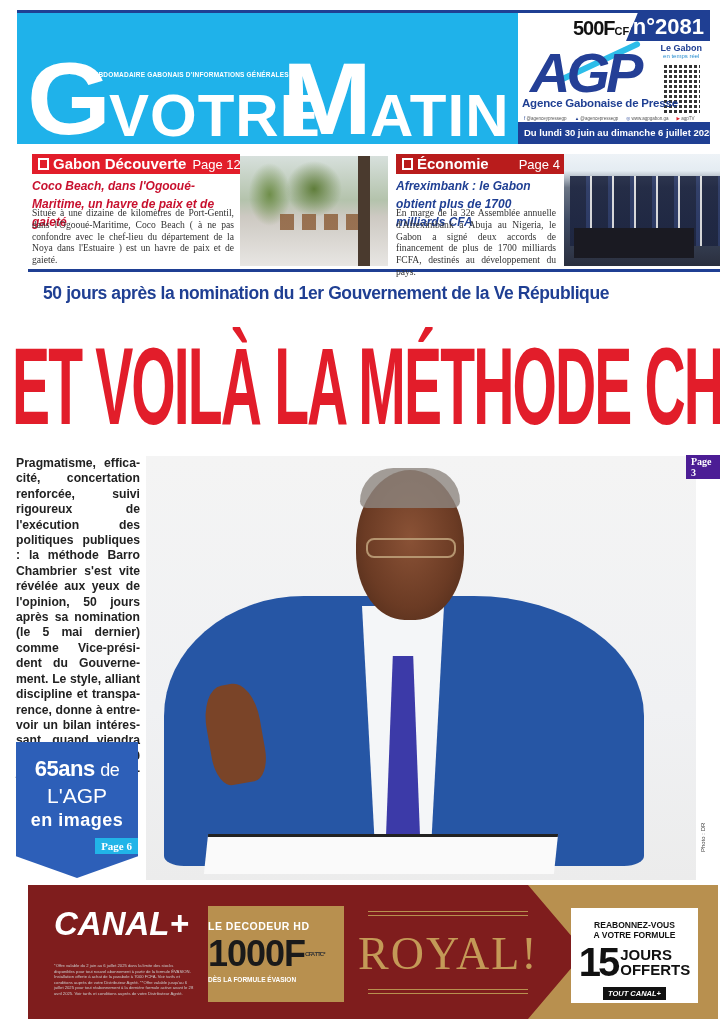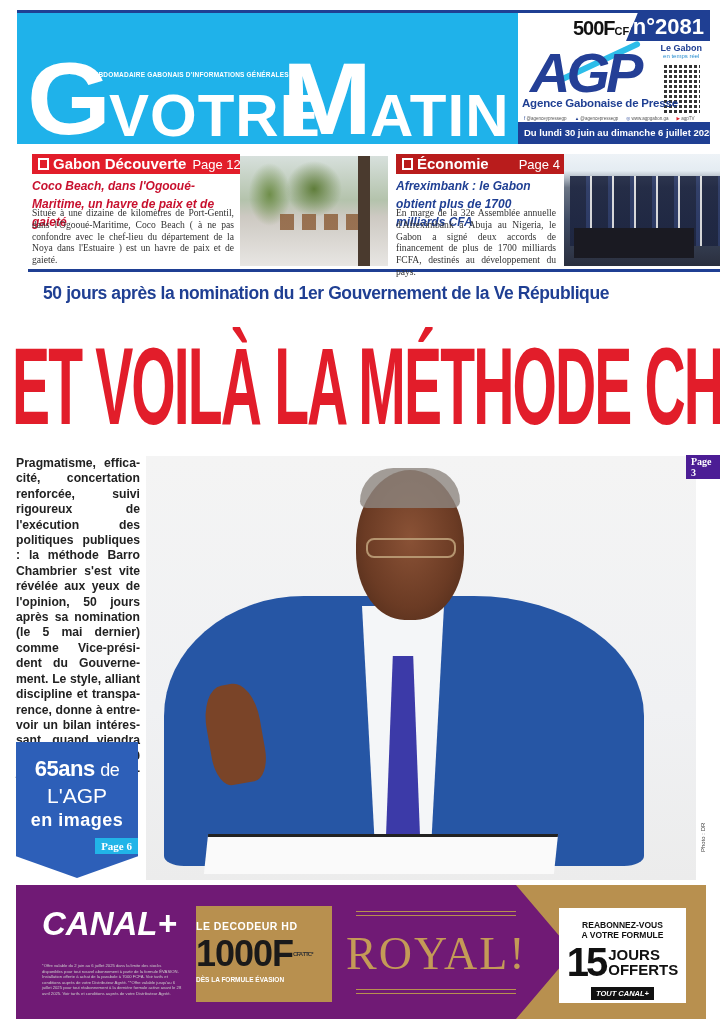--- a/index.html
+++ b/index.html
@@ -88,21 +88,21 @@
 
   
   .badge { position: absolute; left: 16px; top: 742px; width: 122px; height: 136px; background: #2d5fb8; clip-path: polygon(0 0, 100% 0, 100% 84%, 50% 100%, 0 84%); color: #fff; text-align: center; }
   .badge .l1 { position: absolute; left: 0; width: 100%; top: 14px; font-size: 22px; font-weight: 700; letter-spacing: -0.5px; }
   .badge .l1 span { font-size: 18px; font-weight: 400; }
   .badge .l2 { position: absolute; left: 0; width: 100%; top: 42px; font-size: 21px; font-weight: 400; }
   .badge .l3 { position: absolute; left: 0; width: 100%; top: 68px; font-size: 18px; font-weight: 700; letter-spacing: 0.5px; }
   .badge .pg { position: absolute; right: 0; top: 96px; background: #21b4e8; color: #fff; font-family: "Liberation Serif", serif; font-size: 11px; font-weight: 700; padding: 2px 6px; }
 
   
-  .ad { position: absolute; left: 16px; top: 885px; width: 690px; height: 134px; background: #701a75; overflow: hidden; padding-left: 26px; }
+  .ad { position: absolute; left: 28px; top: 885px; width: 690px; height: 134px; background: #7f1d1d; overflow: hidden; padding-left: 26px; }
   .ad-gold-bg { position: absolute; left: 500px; top: 0; width: 190px; height: 134px; background: #b8904f; clip-path: polygon(0 0, 100% 0, 100% 100%, 0 100%, 30% 50%); }
   .canal { position: absolute; left: 26px; top: 20px; color: #fff; font-size: 33px; font-weight: 700; font-style: italic; letter-spacing: 0; }
   .fine { position: absolute; left: 26px; top: 78px; width: 140px; font-size: 4.2px; line-height: 5.6px; color: #ccc; }
   .decoder { position: absolute; left: 180px; top: 21px; width: 136px; height: 96px; background: #b8904f; text-align: left; color: #fff; }
   .decoder .d1 { margin-top: 14px; font-size: 10.5px; font-weight: 700; letter-spacing: 0.5px; }
   .decoder .d2 { margin-top: 2px; font-size: 36px; font-weight: 700; color: #1a1a1a; letter-spacing: -1px; line-height: 40px; }
   .decoder .d2 sup { font-size: 6px; color: #333; vertical-align: top; }
   .decoder .d3 { margin-top: 2px; font-size: 6.5px; font-weight: 700; }
   .royal { position: absolute; left: 330px; top: 42px; font-family: "Liberation Serif", serif; font-size: 46px; color: #c49a57; letter-spacing: 2px; }
   .royal-lines { position: absolute; left: 340px; width: 160px; height: 5px; border-top: 1px solid #b8904f; border-bottom: 1px solid #b8904f; }

